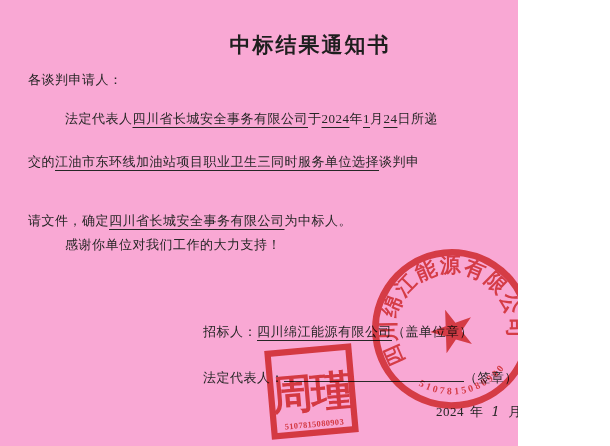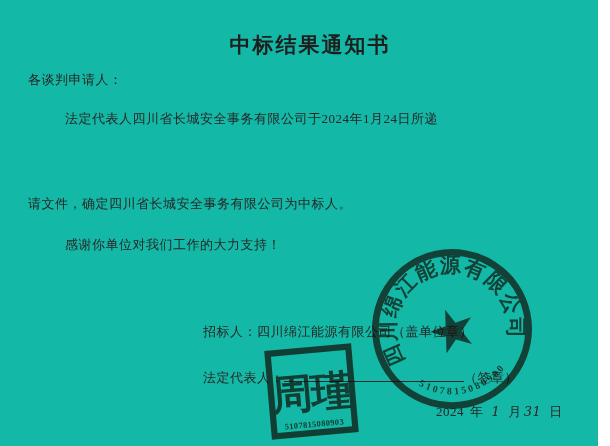--- a/index.html
+++ b/index.html
@@ -1,44 +1,45 @@
 <!DOCTYPE html>
 <html><head>
 <meta charset="utf-8">
 <style>
   html,body { margin:0; padding:0; }
   body { background:#ffffff; }
   .page {
     position:relative;
-    width:598px; height:446px;
-    background:#14b8a6;
+    width:518px; height:446px;
+    background:#f9a8d4;
     overflow:hidden;
     font-family:"Liberation Serif", serif;
     color:#262626;
   }
   .doc-title {
     position:absolute; top:31px; left:0; width:620px;
     margin:0; text-align:center;
     font-family:"Liberation Sans", sans-serif;
     font-size:21px; font-weight:bold; letter-spacing:2px;
     color:#1e1e1e;
   }
   .line {
     position:absolute; white-space:nowrap;
     font-size:13px; letter-spacing:0.5px;
   }
   .salutation { top:71px;  left:28px; }
   .p1l1       { top:110px; left:65px; }
   .p1l2       { top:153px; left:28px; }
-  .p1l3       { top:195px; left:28px;text-align:center; }
+  .p1l3       { top:212px; left:28px;text-align:center; }
   .p2         { top:236px; left:65px; }
   .sig-bidder { top:323px; left:203px;text-align:center; }
   .sig-legal  { top:364px; left:203px; }
   .sig-date   { top:403px; left:436px; }
   .u {
+    text-decoration:underline;
     text-underline-offset:4px;
     text-decoration-thickness:1px;
   }
   .blank-line {
     display:inline-block;
     width:180px; height:17px;
     border-bottom:1.2px solid #2a2a2a;
     vertical-align:baseline;
   }
   .hw {
@@ -70,20 +71,21 @@
 <body>
 
 <div class="page">
 
   <h1 class="doc-title">中标结果通知书</h1>
 
   <div class="line salutation">各谈判申请人：</div>
 
   <div class="line p1l1"><span>法定代表人</span><span class="u">四川省长城安全事务有限公司</span><span>于</span><span class="u">2024</span><span>年</span><span class="u">1</span><span>月</span><span class="u">24</span><span>日所递</span></div>
 
+  <div class="line p1l2"><span>交的</span><span class="u">江油市东环线加油站项目职业卫生三同时服务单位选择</span><span>谈判申</span></div>
 
   <div class="line p1l3"><span>请文件，确定</span><span class="u">四川省长城安全事务有限公司</span><span>为中标人。</span></div>
 
   <div class="line p2">感谢你单位对我们工作的大力支持！</div>
 
   <div class="line sig-bidder"><span>招标人：</span><span class="u">四川绵江能源有限公司</span><span>（盖单位章）</span></div>
 
   <div class="line sig-legal"><span>法定代表人：</span><span class="blank-line"></span><span>（签章）</span></div>
 
   <div class="line sig-date"><span>2024</span><span class="sp"></span><span>年</span><span class="sp"></span><span class="hw">1</span><span class="sp"></span><span>月</span><span class="hw">31</span><span class="sp"></span><span>日</span></div>

